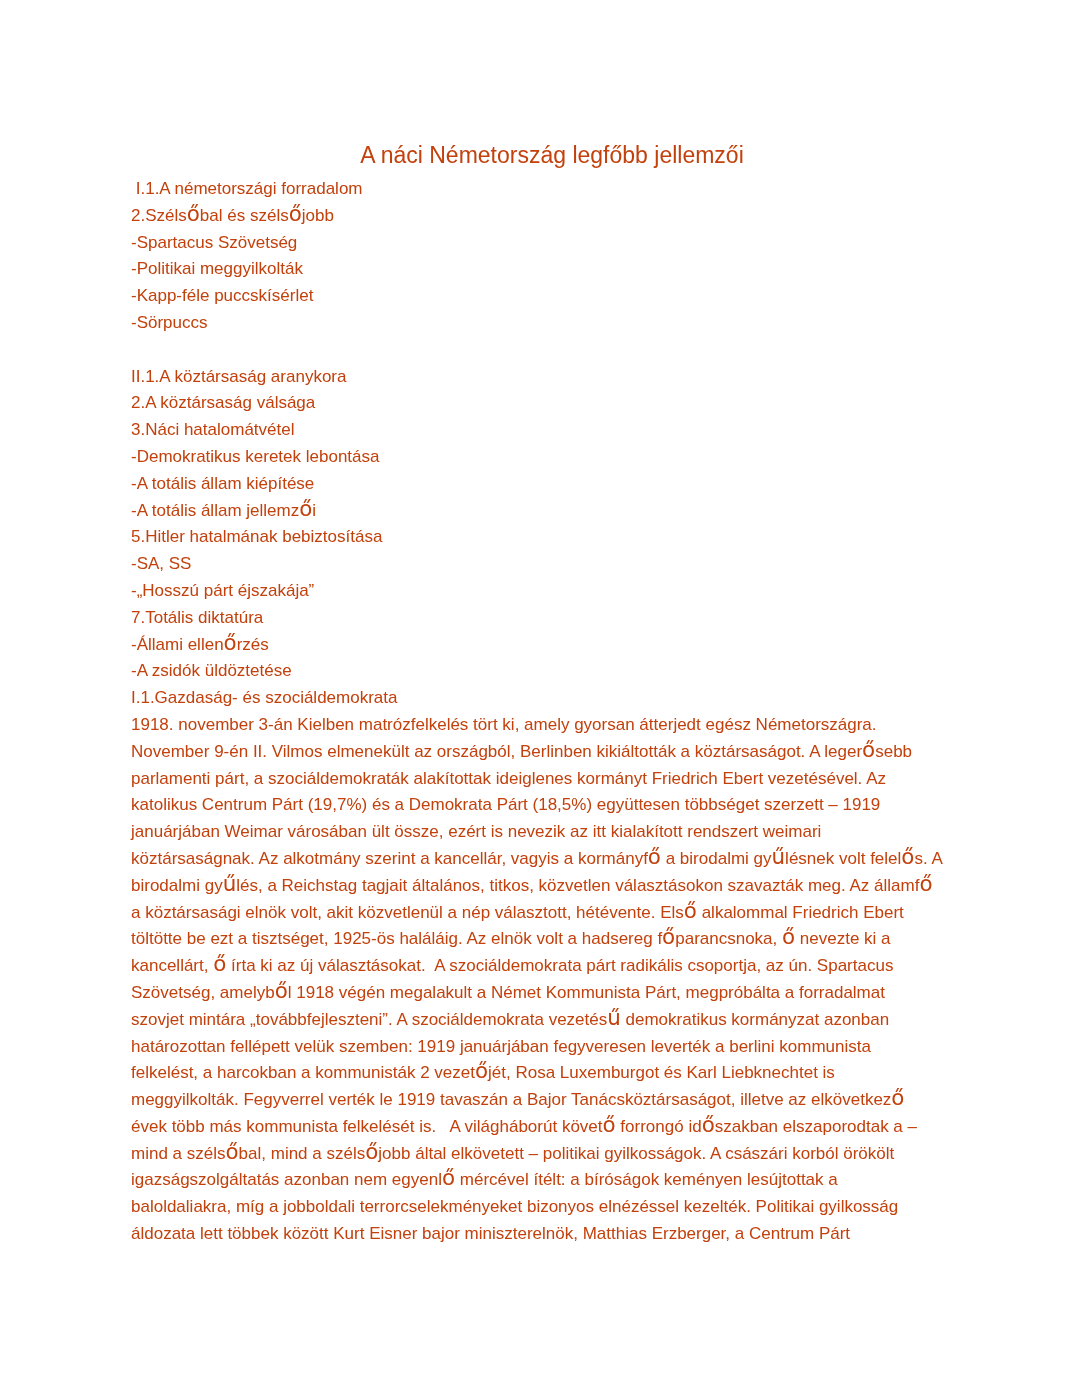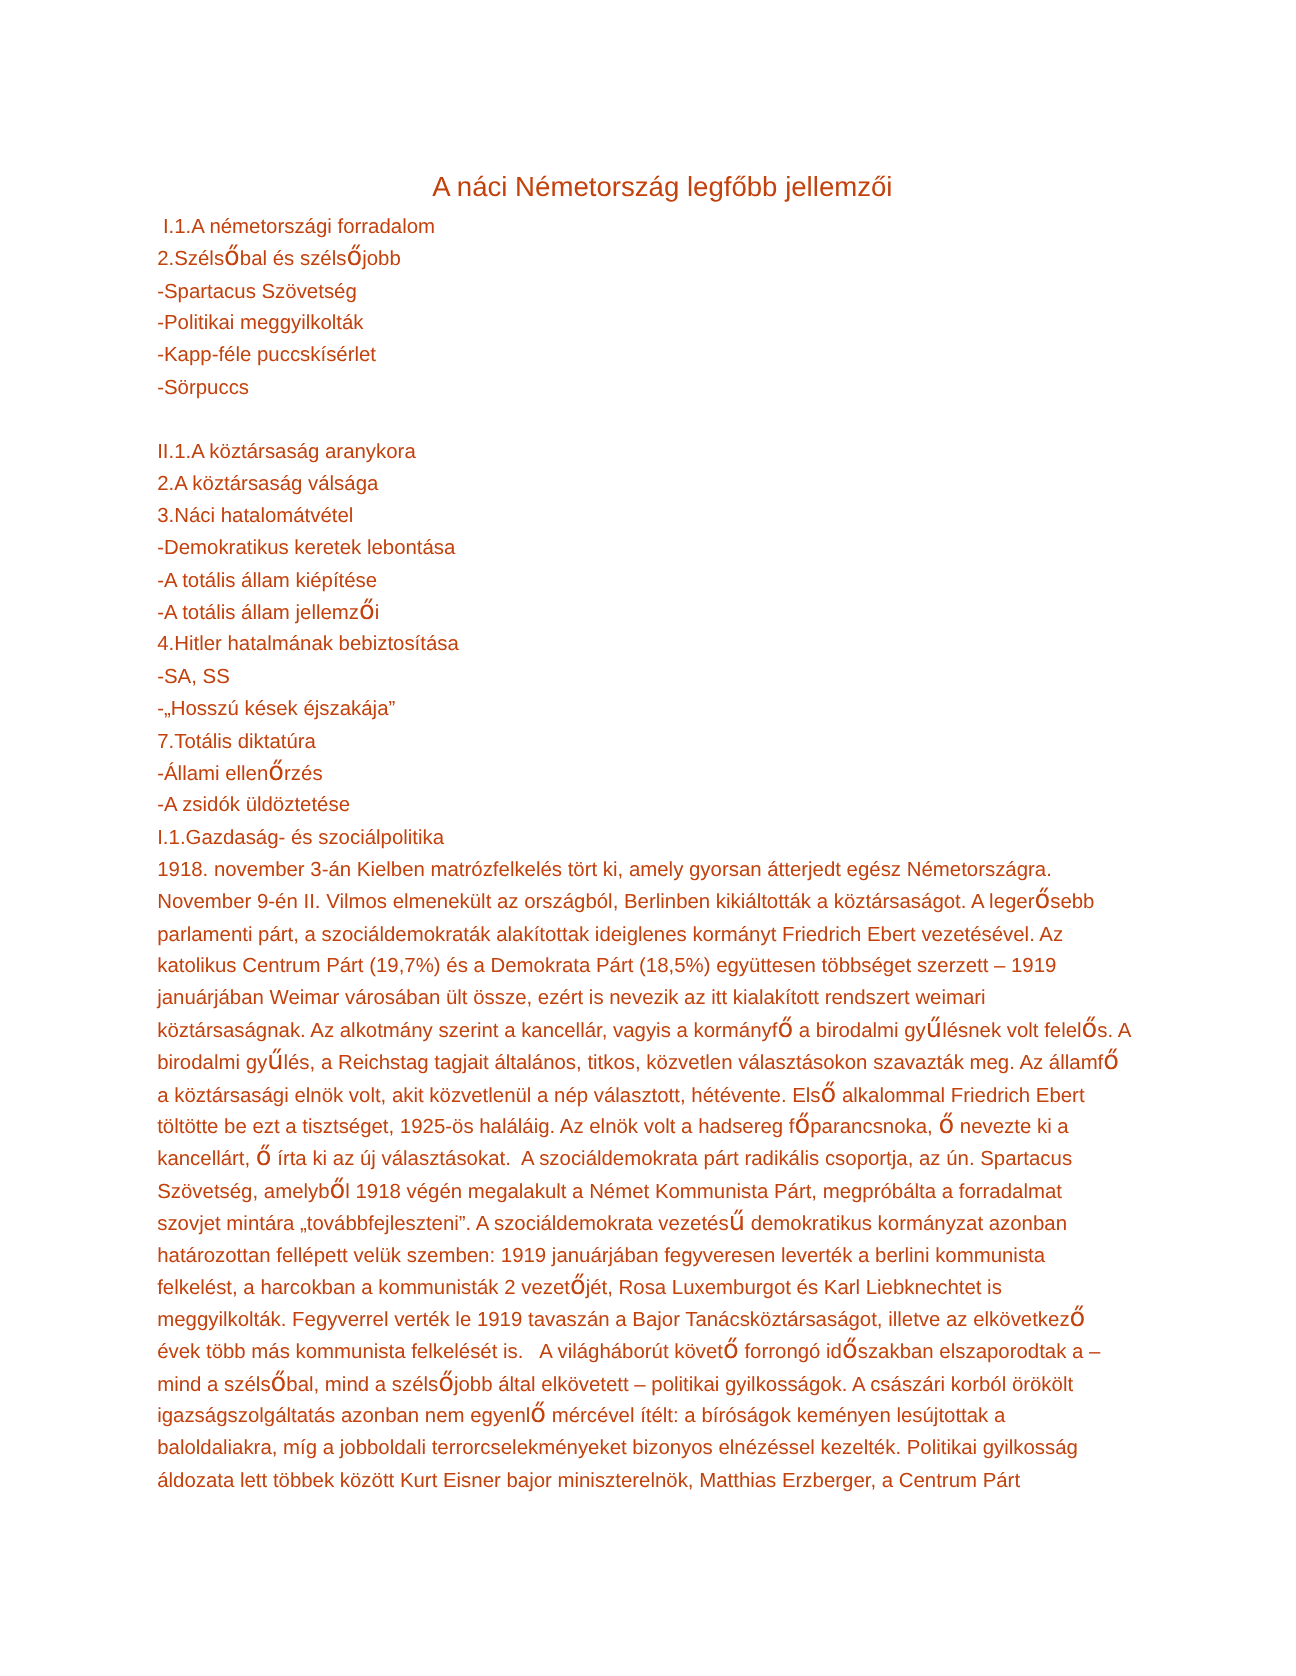--- a/index.html
+++ b/index.html
@@ -62,27 +62,27 @@
     <div class="ln">-Sörpuccs</div>
 
     <div class="ln spacer"></div>
 
     <div class="ln">II.1.A köztársaság aranykora</div>
     <div class="ln">2.A köztársaság válsága</div>
     <div class="ln">3.Náci hatalomátvétel</div>
     <div class="ln">-Demokratikus keretek lebontása</div>
     <div class="ln">-A totális állam kiépítése</div>
     <div class="ln">-A totális állam jellemz<span class="g">ő</span>i</div>
-    <div class="ln">4.Hitler hatalmának bebiztosítása</div>
+    <div class="ln">5.Hitler hatalmának bebiztosítása</div>
     <div class="ln">-SA, SS</div>
-    <div class="ln">-„Hosszú kések éjszakája”</div>
+    <div class="ln">-„Hosszú párt éjszakája”</div>
     <div class="ln">7.Totális diktatúra</div>
     <div class="ln">-Állami ellen<span class="g">ő</span>rzés</div>
     <div class="ln">-A zsidók üldöztetése</div>
-    <div class="ln">I.1.Gazdaság- és szociálpolitika</div>
+    <div class="ln">I.1.Gazdaság- és szociáldemokrata</div>
 
     <div class="ln">1918. november 3-án Kielben matrózfelkelés tört ki, amely gyorsan átterjedt egész Németországra.</div>
     <div class="ln">November 9-én II. Vilmos elmenekült az országból, Berlinben kikiáltották a köztársaságot. A leger<span class="g">ő</span>sebb</div>
     <div class="ln">parlamenti párt, a szociáldemokraták alakítottak ideiglenes kormányt Friedrich Ebert vezetésével. Az</div>
     <div class="ln">katolikus Centrum Párt (19,7%) és a Demokrata Párt (18,5%) együttesen többséget szerzett – 1919</div>
     <div class="ln">januárjában Weimar városában ült össze, ezért is nevezik az itt kialakított rendszert weimari</div>
     <div class="ln">köztársaságnak. Az alkotmány szerint a kancellár, vagyis a kormányf<span class="g">ő</span> a birodalmi gy<span class="g">ű</span>lésnek volt felel<span class="g">ő</span>s. A</div>
     <div class="ln">birodalmi gy<span class="g">ű</span>lés, a Reichstag tagjait általános, titkos, közvetlen választásokon szavazták meg. Az államf<span class="g">ő</span></div>
     <div class="ln">a köztársasági elnök volt, akit közvetlenül a nép választott, hétévente. Els<span class="g">ő</span> alkalommal Friedrich Ebert</div>
     <div class="ln">töltötte be ezt a tisztséget, 1925-ös haláláig. Az elnök volt a hadsereg f<span class="g">ő</span>parancsnoka, <span class="g">ő</span> nevezte ki a</div>

